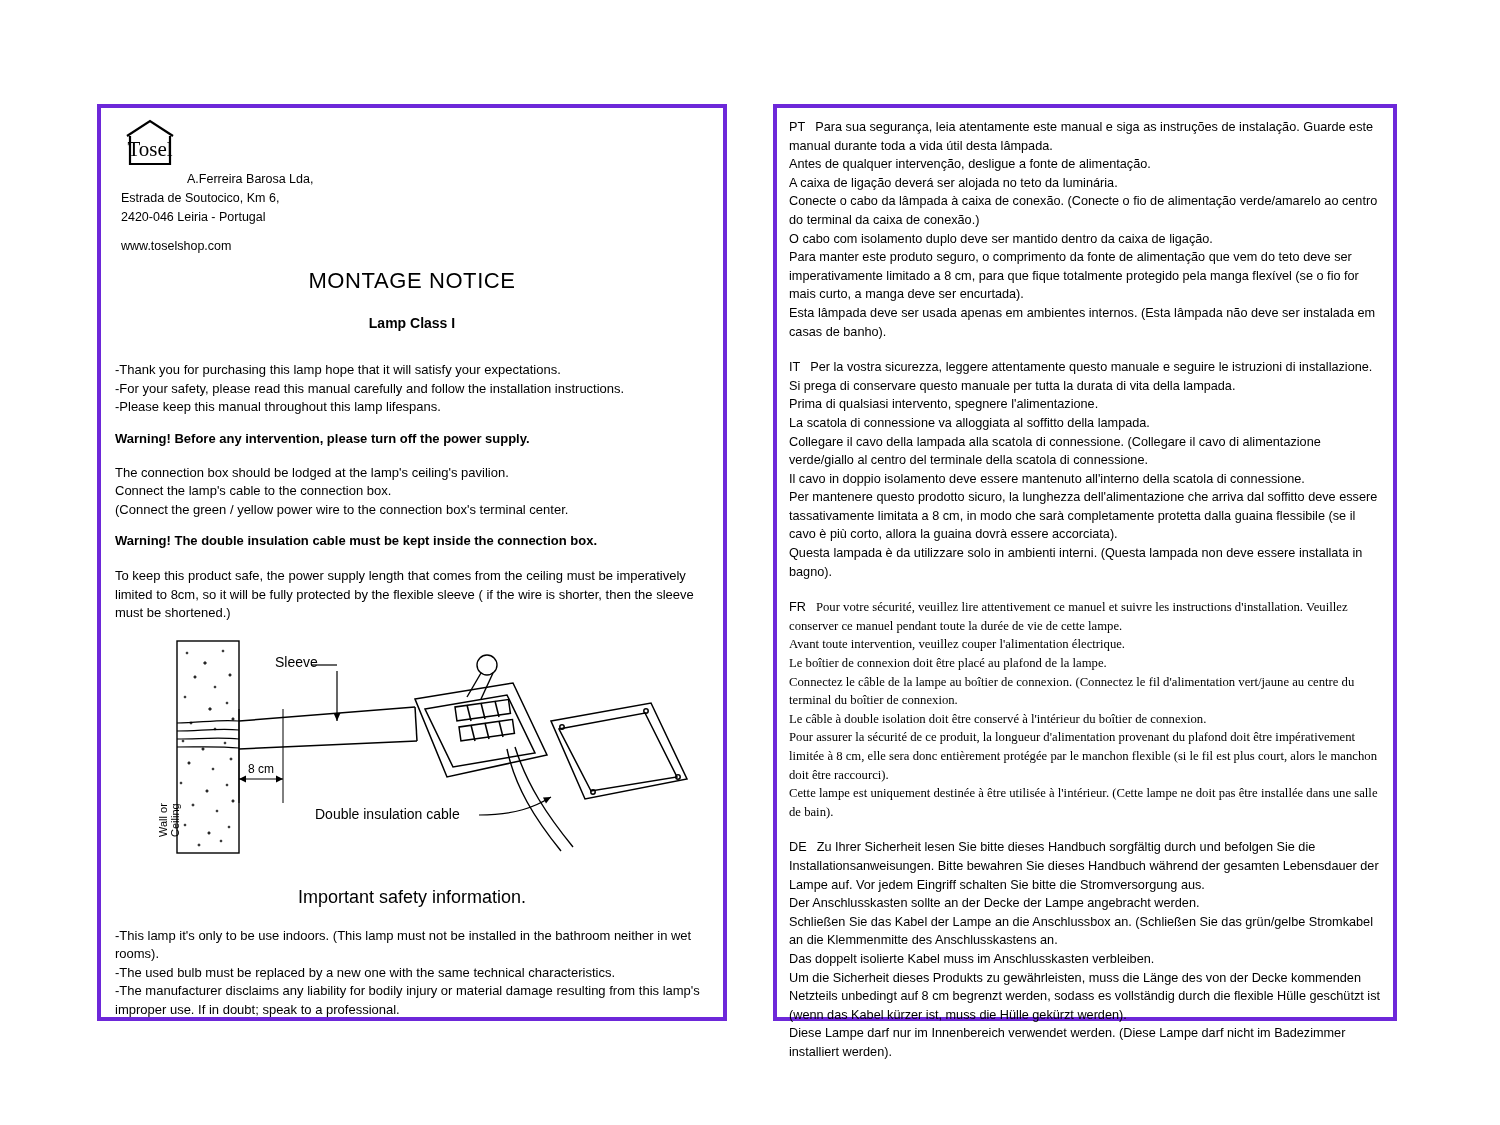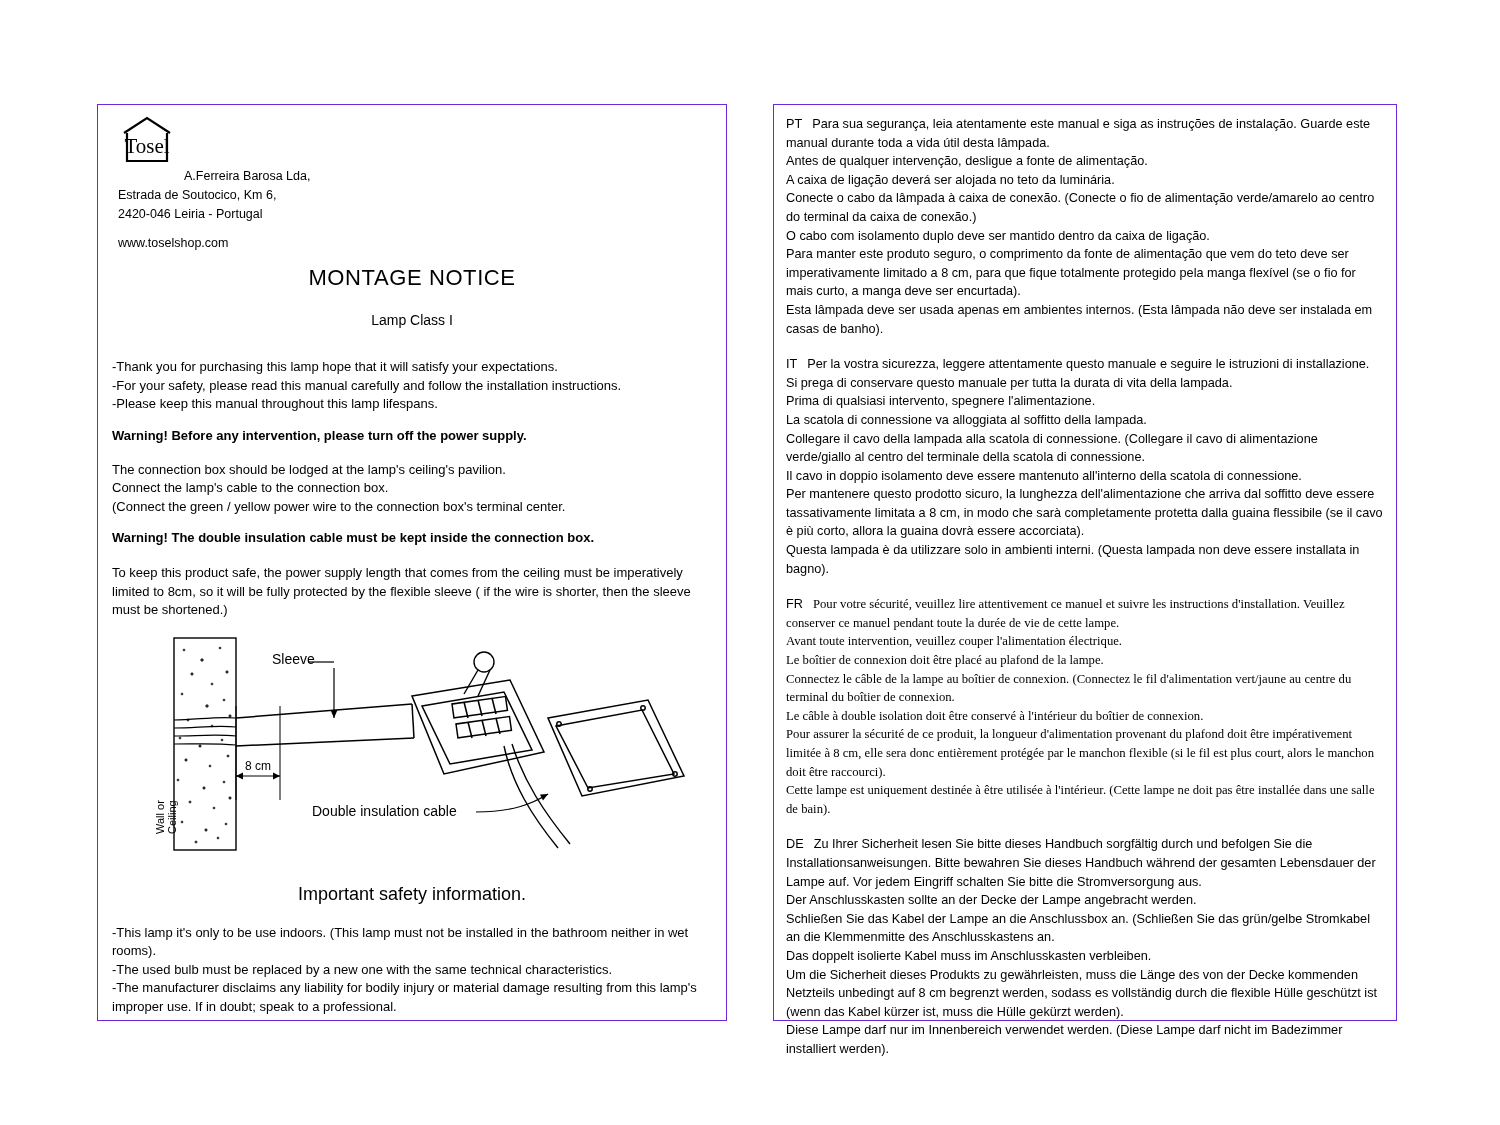--- a/index.html
+++ b/index.html
@@ -18,21 +18,21 @@
   .page {
     position: absolute;
     left: 0; top: 0;
     width: 1500px;
     height: 1125px;
   }
 
   
   .panel {
     position: absolute;
-    border: 1px solid #6d28d9;
+    border: 4px solid #6d28d9;
     box-sizing: border-box;
     background: #fff;
   }
   #left-panel {
     left: 97px;
     top: 104px;
     width: 630px;
     height: 917px;
     padding: 10px 14px;
   }
@@ -75,21 +75,21 @@
 
   .doc-title {
     text-align: center;
     font-size: 22px;
     margin-top: 38px;
     letter-spacing: 0.6px;
   }
   .doc-subtitle {
     text-align: center;
     font-size: 14px;
-    font-weight: normal;
+    font-weight: bold;
     margin-top: 21px;
   }
 
   .para {
     font-size: 13px;
     line-height: 18.5px;
     margin: 0;
   }
   .intro {
     margin-top: 30px;

